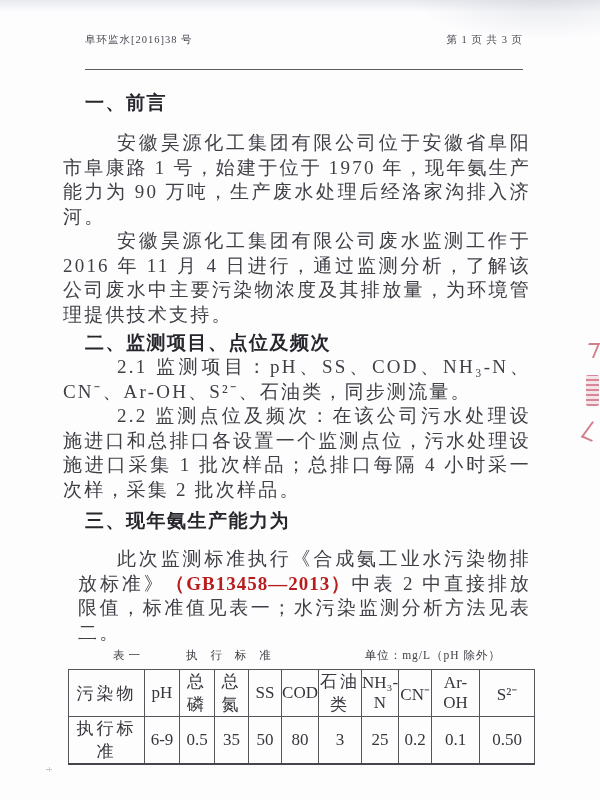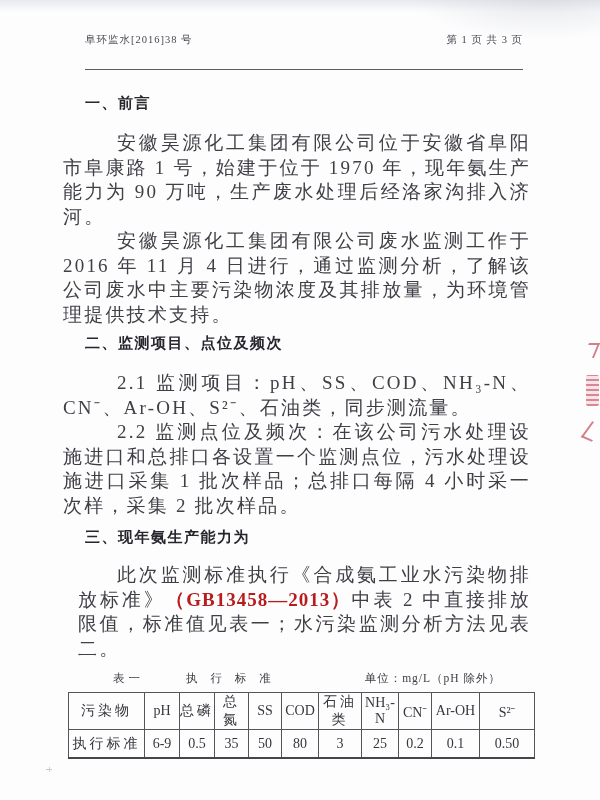--- a/index.html
+++ b/index.html
@@ -22,46 +22,46 @@
   .page-header{
     position:absolute;top:33px;left:85px;width:438px;
     display:flex;justify-content:space-between;align-items:baseline;
     font-size:10.5px;letter-spacing:1px;color:#474750;
     border-bottom:1.5px solid #5c5c63;padding-bottom:22px;
   }
   
   .content{position:absolute;top:88px;left:63px;width:468px;}
   .sec-heading{
     font-family:"Liberation Sans", sans-serif;font-weight:bold;
-    font-size:15px;line-height:17px;color:#26262c;
+    font-size:19px;line-height:17px;color:#26262c;
     margin:0 0 0 22px;letter-spacing:1.5px;
   }
   .para{
     margin:0;font-size:19px;line-height:24.5px;letter-spacing:2.2px;
     text-align:justify;text-indent:54px;color:#3f3f46;
   }
   #s1-heading{margin-top:6px;}
   #s1-p1{margin-top:20px;}
   #s2-heading{margin-top:7px;}
-  #s2-p1{margin-top:20px;}
+  #s2-p1{margin-top:4px;}
   #s3-heading{margin-top:10px;}
   #s3-para{margin-top:18px;margin-left:15px;width:453px;text-indent:39px;}
   .bold-seg{font-weight:bold;letter-spacing:1px;color:#b91c1c;}
   
   .table-caption{
-    display:flex;align-items:baseline;margin-top:10px;
+    display:flex;align-items:baseline;margin-top:3px;
     font-size:11.5px;color:#3c3c44;
   }
   .tc-label{margin-left:50px;letter-spacing:4px;}
   .tc-title{margin-left:42px;letter-spacing:5px;}
   .tc-unit{margin-left:auto;margin-right:30px;letter-spacing:1px;}
   
   .std-table{
     margin:6px 0 0 5px;border-collapse:collapse;table-layout:fixed;
-    width:466px;font-size:14px;color:#36363d;
+    width:466px;font-size:17px;color:#36363d;
     border:1px solid #55555c;border-bottom:2.5px solid #45454c;
   }
   .std-table th,.std-table td{
     border:1px solid #55555c;font-weight:normal;text-align:center;
     padding:0;height:26px;
   }
   .std-table td{height:27px;}
   .cell-cn{letter-spacing:3px;}
   
   .seal{position:absolute;top:336px;right:0;width:22px;height:112px;

